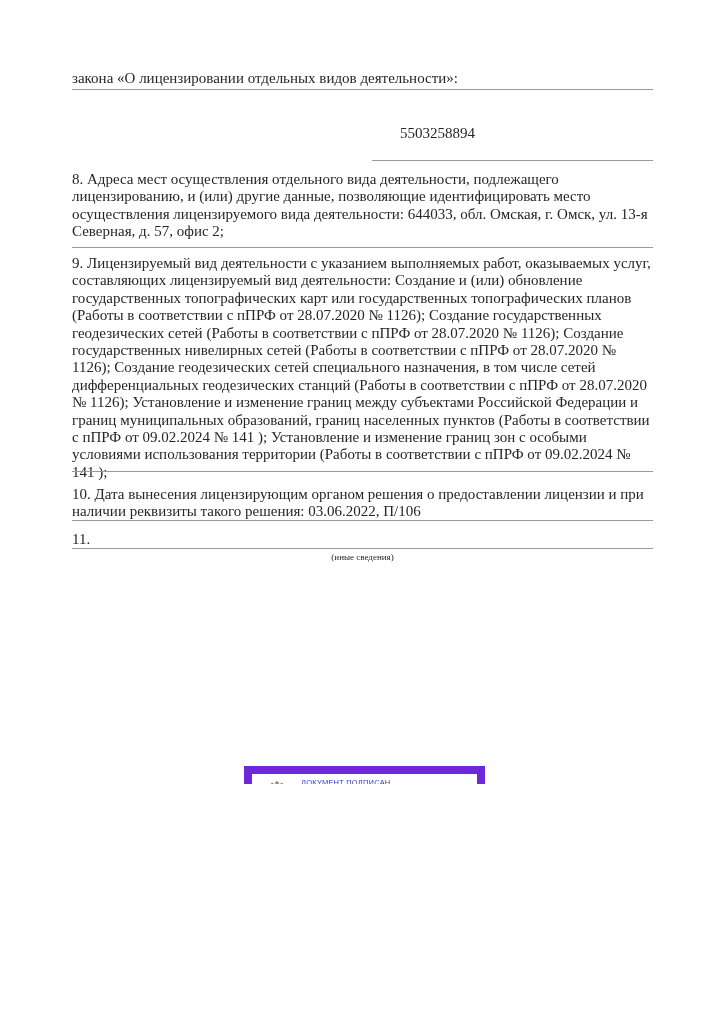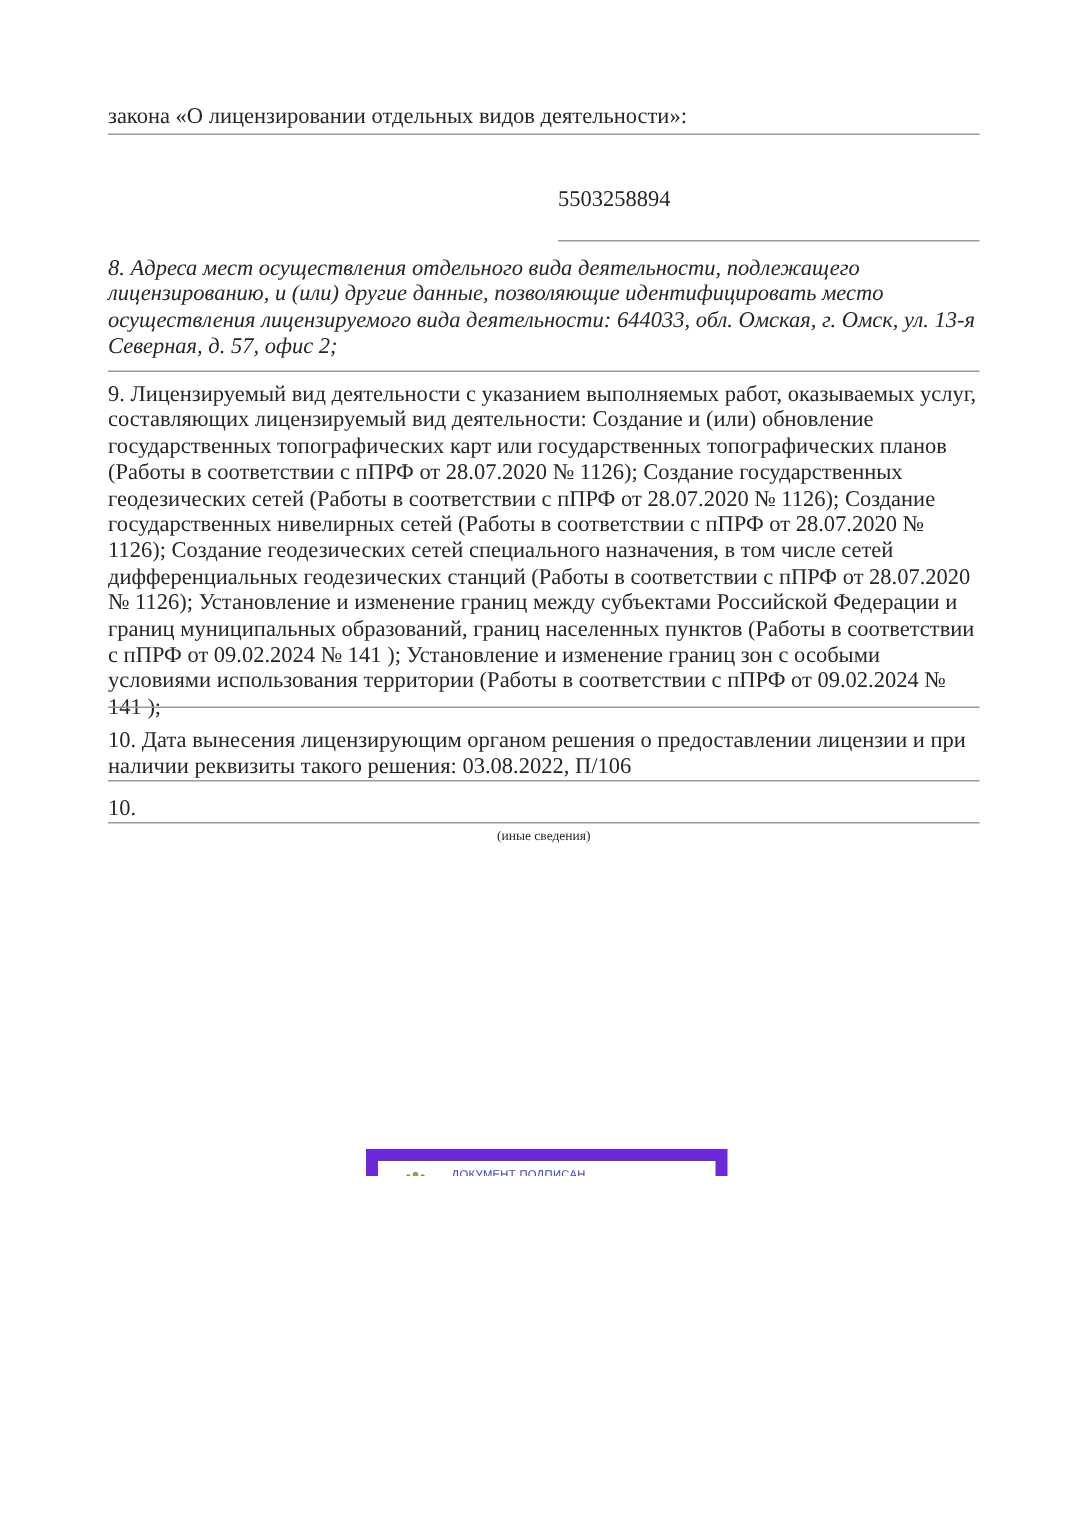--- a/index.html
+++ b/index.html
@@ -64,33 +64,33 @@
   }
 </style>
 </head>
 <body>
 
 <div class="page">
 
   <div class="abs para" style="top:70px;">закона «О лицензировании отдельных видов деятельности»:</div>
   <div class="rule" style="top:89px; left:72px; width:581px;"></div>
 
-  <div class="abs item7-value" style="top:125px;">5503258894</div>
+  <div class="abs item7-value" style="top:125px;margin-left:28px;">5503258894</div>
   <div class="rule" style="top:160px; left:372px; width:281px;"></div>
 
-  <div class="abs para" style="top:171px;font-style:italic;">8. Адреса мест осуществления отдельного вида деятельности, подлежащего лицензированию, и (или) другие данные, позволяющие идентифицировать место осуществления лицензируемого вида деятельности: 644033, обл. Омская, г. Омск, ул. 13-я Северная, д. 57, офис 2;</div>
+  <div class="abs para" style="top:171px;">8. Адреса мест осуществления отдельного вида деятельности, подлежащего лицензированию, и (или) другие данные, позволяющие идентифицировать место осуществления лицензируемого вида деятельности: 644033, обл. Омская, г. Омск, ул. 13-я Северная, д. 57, офис 2;</div>
   <div class="rule" style="top:247px; left:72px; width:581px;"></div>
 
   <div class="abs para" style="top:255px;">9. Лицензируемый вид деятельности с указанием выполняемых  работ, оказываемых услуг, составляющих лицензируемый вид деятельности: Создание и (или) обновление государственных топографических карт или государственных топографических планов (Работы в соответствии с пПРФ от 28.07.2020 № 1126); Создание государственных геодезических сетей (Работы в соответствии с пПРФ от 28.07.2020 № 1126); Создание государственных нивелирных сетей (Работы в соответствии с пПРФ от 28.07.2020 № 1126); Создание геодезических сетей специального назначения, в том числе сетей дифференциальных геодезических станций (Работы в соответствии с пПРФ от 28.07.2020 № 1126); Установление и изменение границ между субъектами Российской Федерации и границ муниципальных образований, границ населенных пунктов (Работы в соответствии с пПРФ от 09.02.2024 № 141 ); Установление и изменение границ зон с особыми условиями использования территории (Работы в соответствии с пПРФ от 09.02.2024 № 141 );</div>
   <div class="rule" style="top:471px; left:72px; width:581px;"></div>
 
-  <div class="abs para" style="top:486px;">10. Дата вынесения лицензирующим органом решения о предоставлении лицензии и при наличии реквизиты такого решения: 03.08.2022, П/106</div>
+  <div class="abs para" style="top:486px;">10. Дата вынесения лицензирующим органом решения о предоставлении лицензии и при наличии реквизиты такого решения: 03.06.2022, П/106</div>
   <div class="rule" style="top:520px; left:72px; width:581px;"></div>
 
-  <div class="abs" style="top:531px; left:72px;">10.</div>
+  <div class="abs" style="top:531px; left:72px;">11.</div>
   <div class="rule" style="top:548px; left:72px; width:581px;"></div>
   <div class="abs para small-note" style="top:552px;">(иные сведения)</div>
 
 
   <div class="stamp">
     <span class="stamp-emblem">
       <svg viewBox="0 0 64 76" width="38" height="46" aria-hidden="true">
         <g fill="#ab9a5e" stroke="#8b7b45" stroke-width="1">
 
           <path d="M30 26 C 16 18 5 22 4 35 C 8 33 10 35 9 41 C 13 38 16 40 14 47 C 18 44 21 46 20 52 C 24 49 27 51 27 55 L 30 40 Z"></path>

